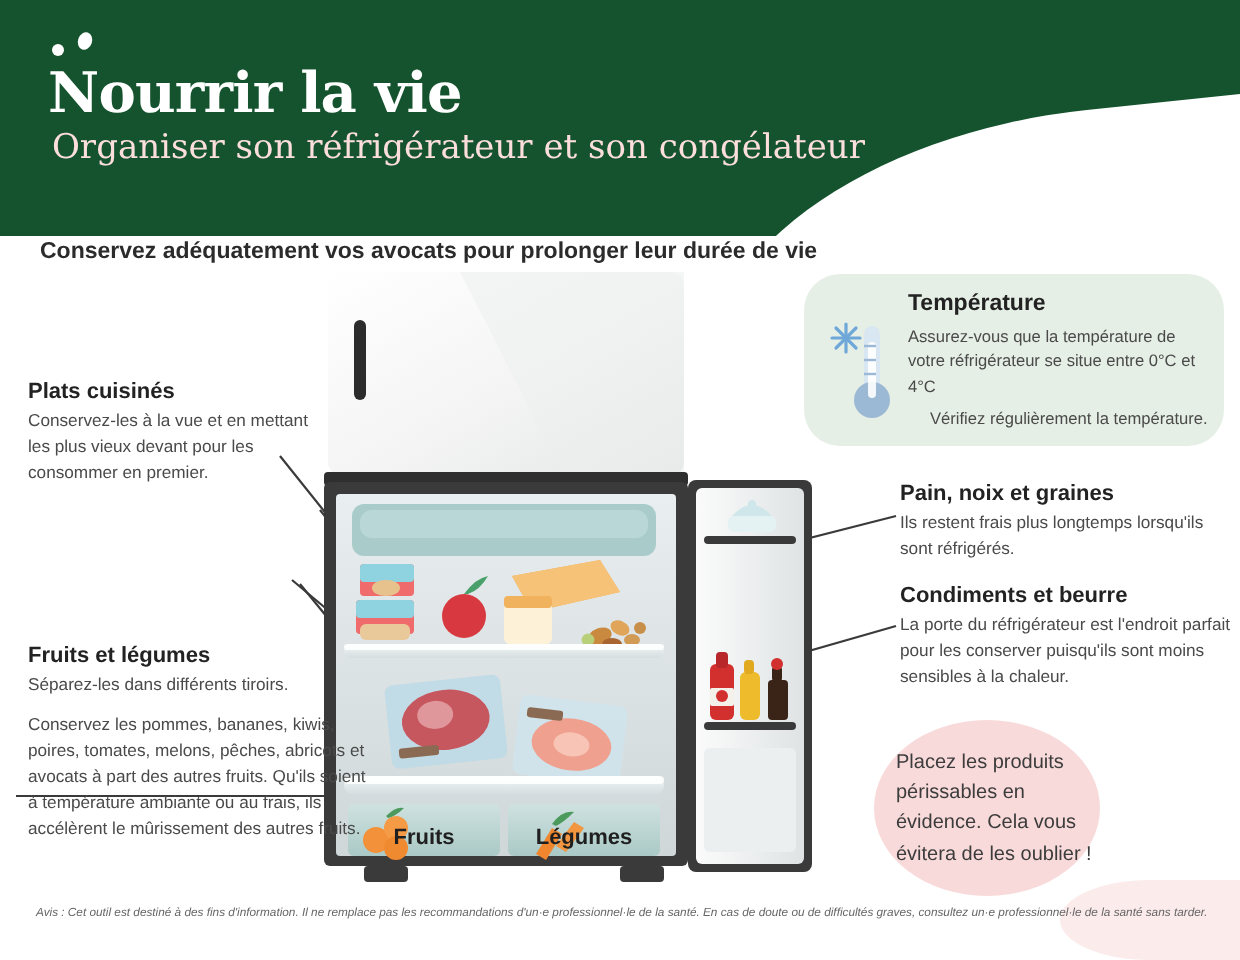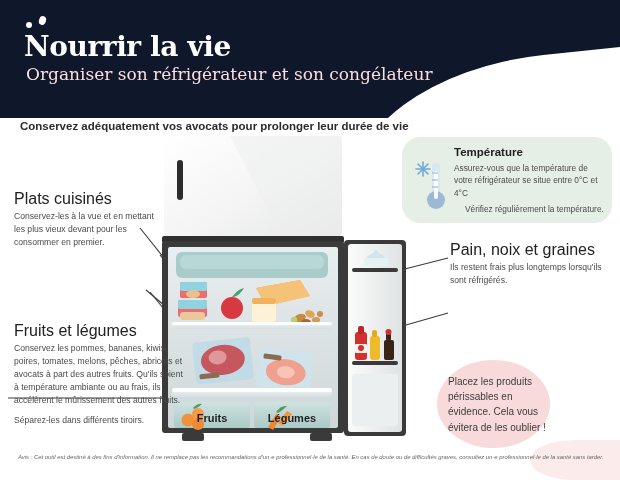--- a/index.html
+++ b/index.html
@@ -8,21 +8,21 @@
     background:#ffffff;
     font-family:"Liberation Sans", sans-serif;
     color:#3c3c3c;
     position:relative;
   }
   .page{position:relative;width:620px;height:480px;overflow:hidden;background:#fff;}
 
   
   .header{
     position:absolute;left:0;top:0;width:620px;height:118px;
-    background:#0f172a;overflow:hidden;
+    background:#14532d;overflow:hidden;
   }
   .header-curve{
     position:absolute;right:-70px;top:58px;width:340px;height:200px;
     background:#ffffff;border-radius:60% 0 0 0;
     transform:rotate(-6deg);
   }
   .logo-dots{position:absolute;left:26px;top:16px;width:34px;height:18px;}
   .logo-dots .d1{position:absolute;left:0px;top:6px;width:6px;height:6px;border-radius:50%;background:#fff;}
   .logo-dots .d2{position:absolute;left:13px;top:0px;width:7px;height:9px;border-radius:50% 50% 50% 50%;background:#fff;transform:rotate(18deg);}
   .brand{
@@ -44,21 +44,21 @@
   }
 
   
   .sec-title{
     position:absolute;left:14px;top:143px;width:150px;
     font-size:15px;font-weight:700;line-height:1.35;color:#f3625f;
   }
 
   
   .blk{position:absolute;}
-  .blk .h{font-size:16px;font-weight:400;color:#222;margin-bottom:2px;}
+  .blk .h{font-size:11px;font-weight:700;color:#222;margin-bottom:2px;}
   .blk .p{font-size:8.6px;line-height:1.52;color:#4a4a4a;}
   .blk .p + .p{margin-top:7px;}
 
   #blk-plats{left:14px;top:190px;width:152px;}
   #blk-viandes{left:14px;top:252px;width:180px;}
   #blk-fruits{left:14px;top:322px;width:172px;}
   #blk-pain{left:450px;top:241px;width:168px;}
   #blk-condiments{left:450px;top:292px;width:168px;}
 
   
@@ -261,29 +261,33 @@
   </svg>
 
   <div class="blk" id="blk-plats">
     <div class="h">Plats cuisinés</div>
     <div class="p">Conservez-les à la vue et en mettant les plus vieux devant pour les consommer en premier.</div>
   </div>
 
 
   <div class="blk" id="blk-fruits">
     <div class="h">Fruits et légumes</div>
+    <div class="p">Séparez-les dans différents tiroirs.</div>
     <div class="p">Conservez les pommes, bananes, kiwis, poires, tomates, melons, pêches, abricots et avocats à part des autres fruits. Qu'ils soient à température ambiante ou au frais, ils accélèrent le mûrissement des autres fruits.</div>
-    <div class="p">Séparez-les dans différents tiroirs.</div>
   </div>
 
   <div class="blk" id="blk-pain">
     <div class="h">Pain, noix et graines</div>
     <div class="p">Ils restent frais plus longtemps lorsqu'ils sont réfrigérés.</div>
   </div>
 
+  <div class="blk" id="blk-condiments">
+    <div class="h">Condiments et beurre</div>
+    <div class="p">La porte du réfrigérateur est l'endroit parfait pour les conserver  puisqu'ils sont moins sensibles à la chaleur.</div>
+  </div>
 
   <div class="temp-card">
     <svg class="thermo" viewBox="0 0 40 58">
       <rect x="20" y="8" width="8" height="34" rx="4" fill="#d9e7f2"></rect>
       <circle cx="24" cy="45" r="9" fill="#9bb9d4"></circle>
       <rect x="22" y="16" width="4" height="28" rx="2" fill="#ffffff" opacity=".9"></rect>
       <line x1="20" y1="18" x2="26" y2="18" stroke="#9bb9d4" stroke-width="1.2"></line>
       <line x1="20" y1="25" x2="26" y2="25" stroke="#9bb9d4" stroke-width="1.2"></line>
       <line x1="20" y1="32" x2="26" y2="32" stroke="#9bb9d4" stroke-width="1.2"></line>
       <g stroke="#6fa8d8" stroke-width="1.6" stroke-linecap="round">

